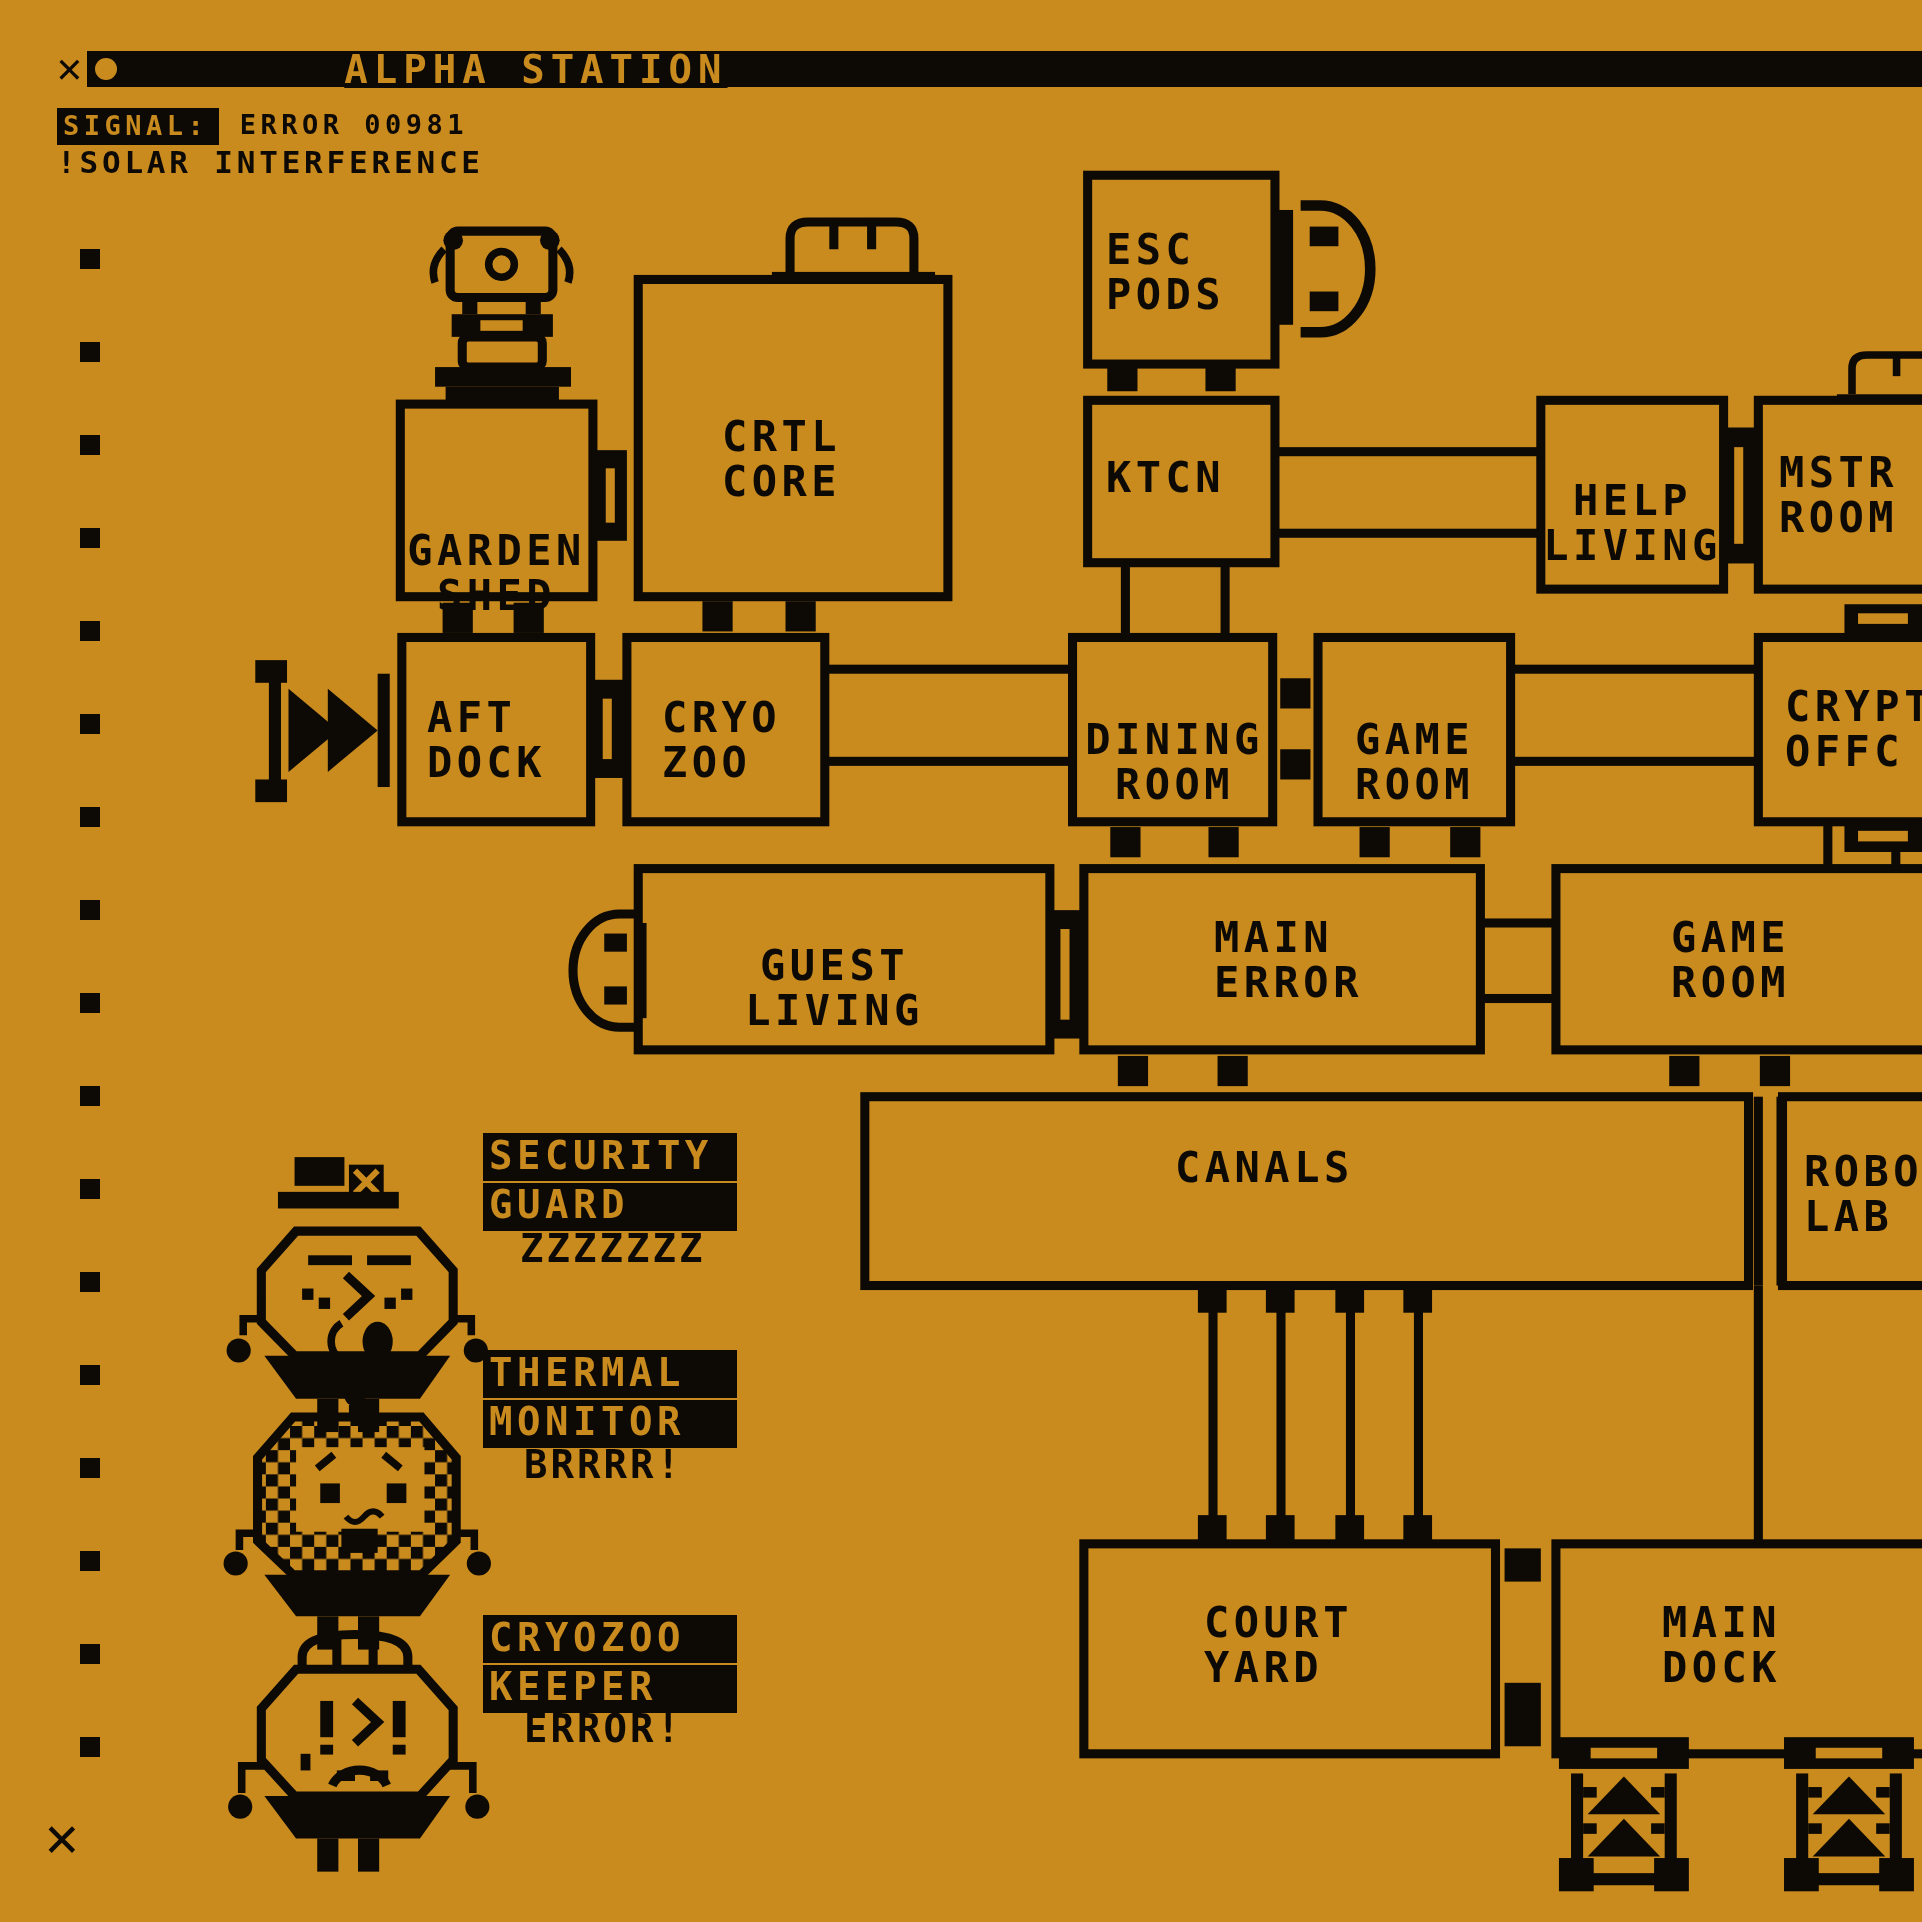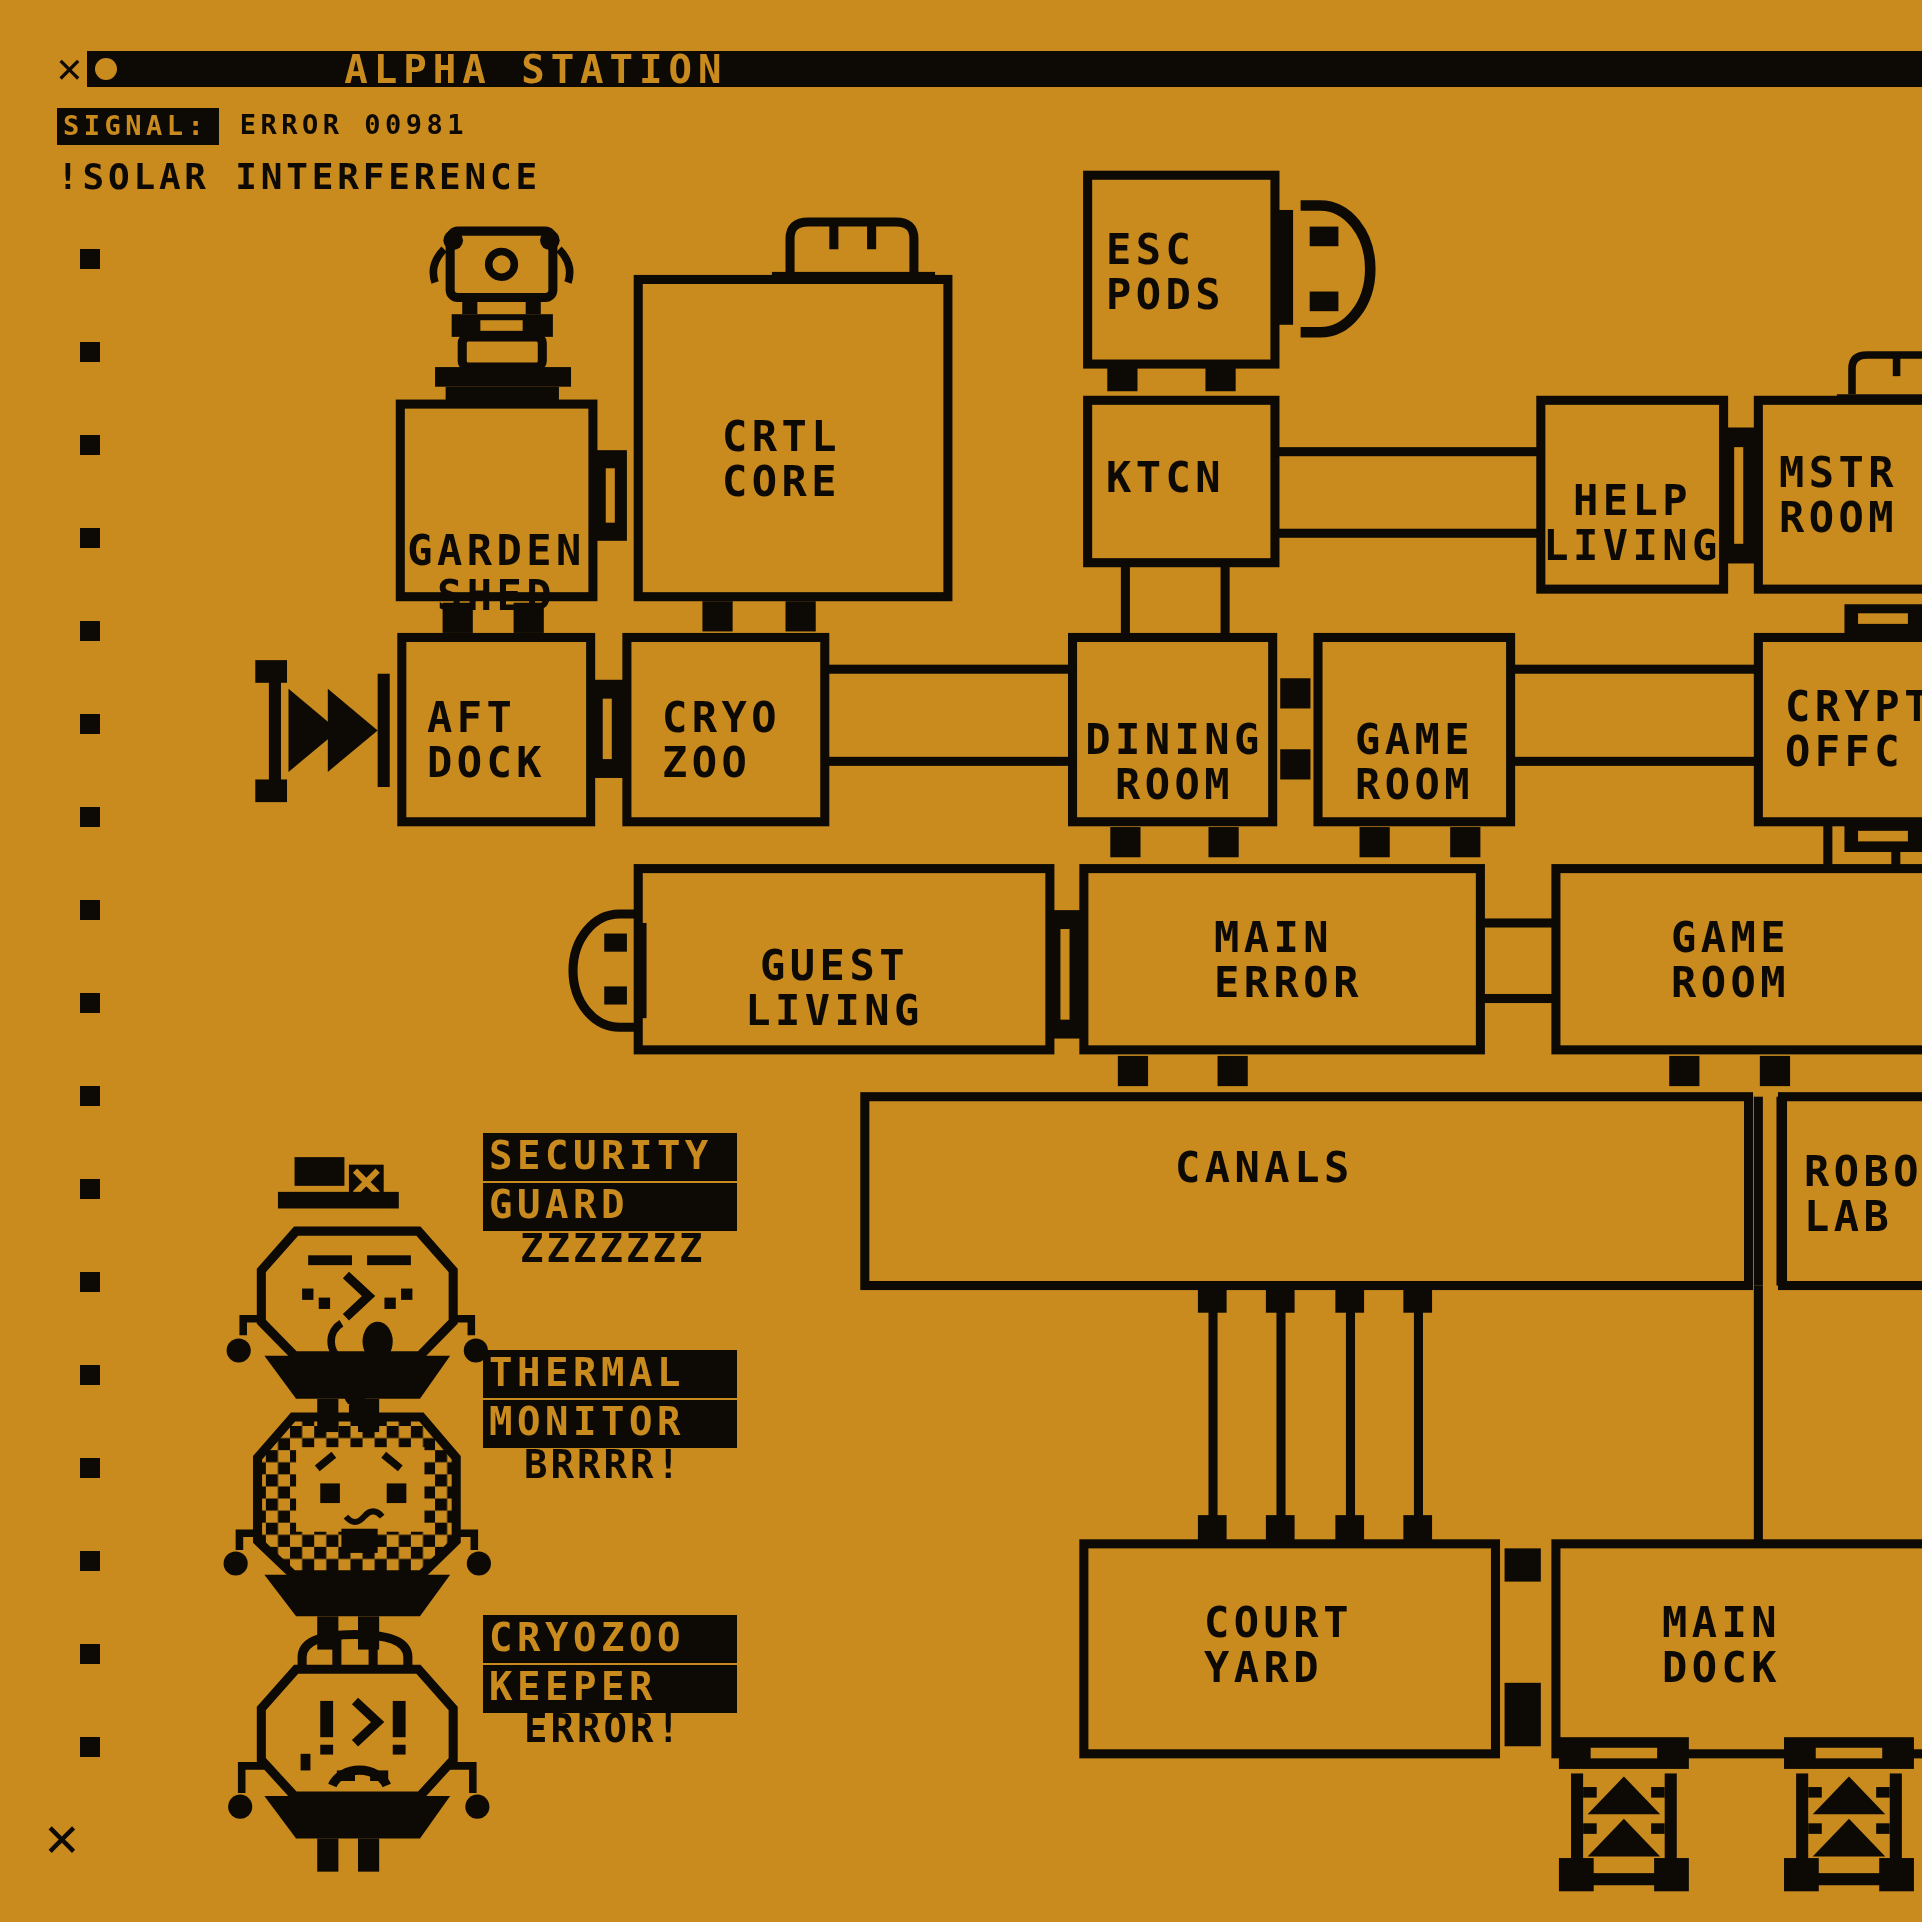--- a/index.html
+++ b/index.html
@@ -15,39 +15,39 @@
   .w14{fill:none;stroke:var(--ink);stroke-width:14;}
   .f{fill:var(--ink);}
   .b{fill:var(--bg);}
   .room-label{
     position:absolute; font-size:42px; line-height:45px; letter-spacing:4.5px;
     white-space:pre; z-index:3;
   }
   .center{text-align:center;margin-top:28px;}
   .titlebar{
     position:absolute; left:87px; top:51px; width:1836px; height:36px;
-    background:var(--ink); z-index:2; display:flex; align-items:center;
+    background:var(--ink); z-index:2; display:flex; align-items:center;text-decoration:underline;
   }
   .titlebar .dot{
     width:22.7px;height:22.7px;border-radius:50%;background:var(--bg);
     margin-left:7.6px;flex:0 0 auto;
   }
   .title-text{
     color:var(--bg); font-size:39px; letter-spacing:6px; margin-left:227px;
     white-space:pre;
   }
   .close-x{
     position:absolute; left:50px; top:47px; width:39px; height:42px; z-index:3;
     font-size:42px; line-height:42px; text-align:center; cursor:pointer;
   }
   .signal-row{position:absolute; left:57px; top:104px; z-index:3;
     font-size:27px; line-height:42px; letter-spacing:4.5px; white-space:pre;}
   .inv{ background:var(--ink); color:var(--bg); padding:1.5px 10.6px 4.5px 6px; }
-  .alert-row{position:absolute; left:57px; top:156px; z-index:3;
-    font-size:36px; line-height:42px; letter-spacing:3.8px; white-space:pre;}
+  .alert-row{position:absolute; left:57px; top:141px; z-index:3;
+    font-size:31px; line-height:42px; letter-spacing:3.8px; white-space:pre;}
   .dotted-col{
     position:absolute; left:80px; top:249px; width:19.6px; height:1511px; z-index:2;
     background:repeating-linear-gradient(180deg, var(--ink) 0 19.6px, transparent 19.6px 93px);
   }
   .char-label{position:absolute; z-index:3; font-size:39px; line-height:42px; letter-spacing:4.5px;}
   .char-label .inv-line{display:block; min-width:240px; margin-bottom:1.5px;
     background:var(--ink); color:var(--bg); padding:1.5px 7.6px 4.5px 6px; white-space:pre;}
   .char-status{position:absolute; z-index:3; font-size:39px; line-height:42px; letter-spacing:3px; white-space:pre;}
   .bottom-x{position:absolute; left:45px; top:1807px; z-index:3; font-size:56px; line-height:60px;}
 </style>

